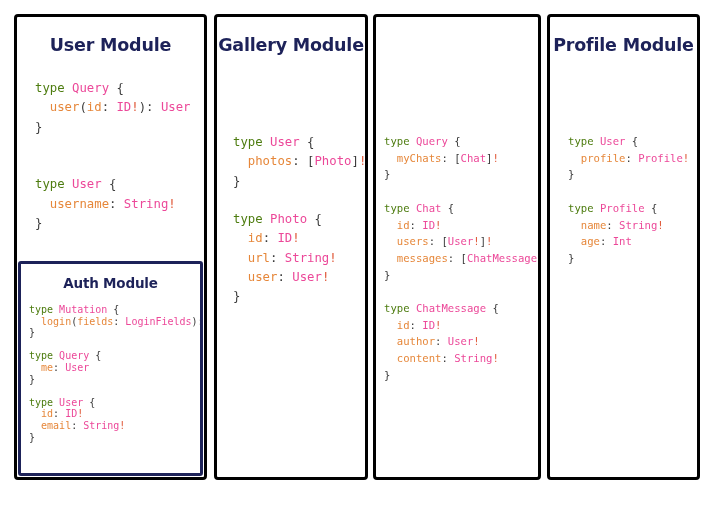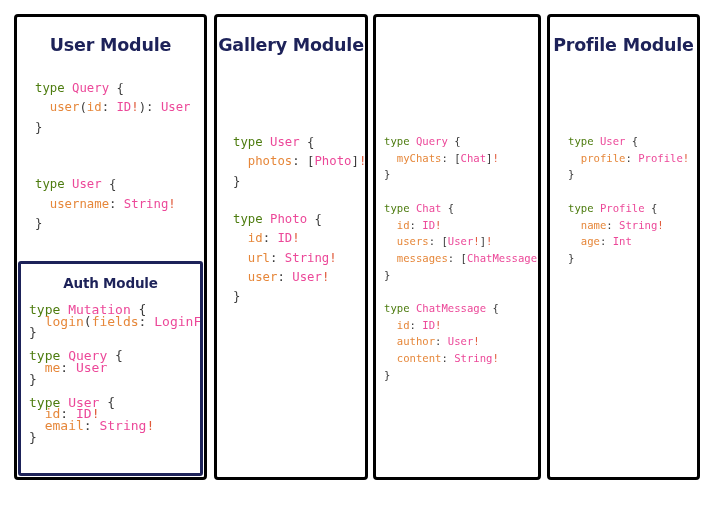--- a/index.html
+++ b/index.html
@@ -65,21 +65,21 @@
     white-space: pre;
     color: #3b3b3b;
   }
 
   .code-lg {
     font-size: 12.3px;
     line-height: 19.3px;
   }
 
   .code-sm {
-    font-size: 13px;
+    font-size: 10px;
     line-height: 11.6px;
   }
 
   
   .t-kw   { color: #4d7c0f; }
   .t-type { color: #ec4899; }
   .t-fld  { color: #e6873a; }
   .t-bang { color: #e05a3a; }
   .t-punc { color: #3b3b3b; }
 

